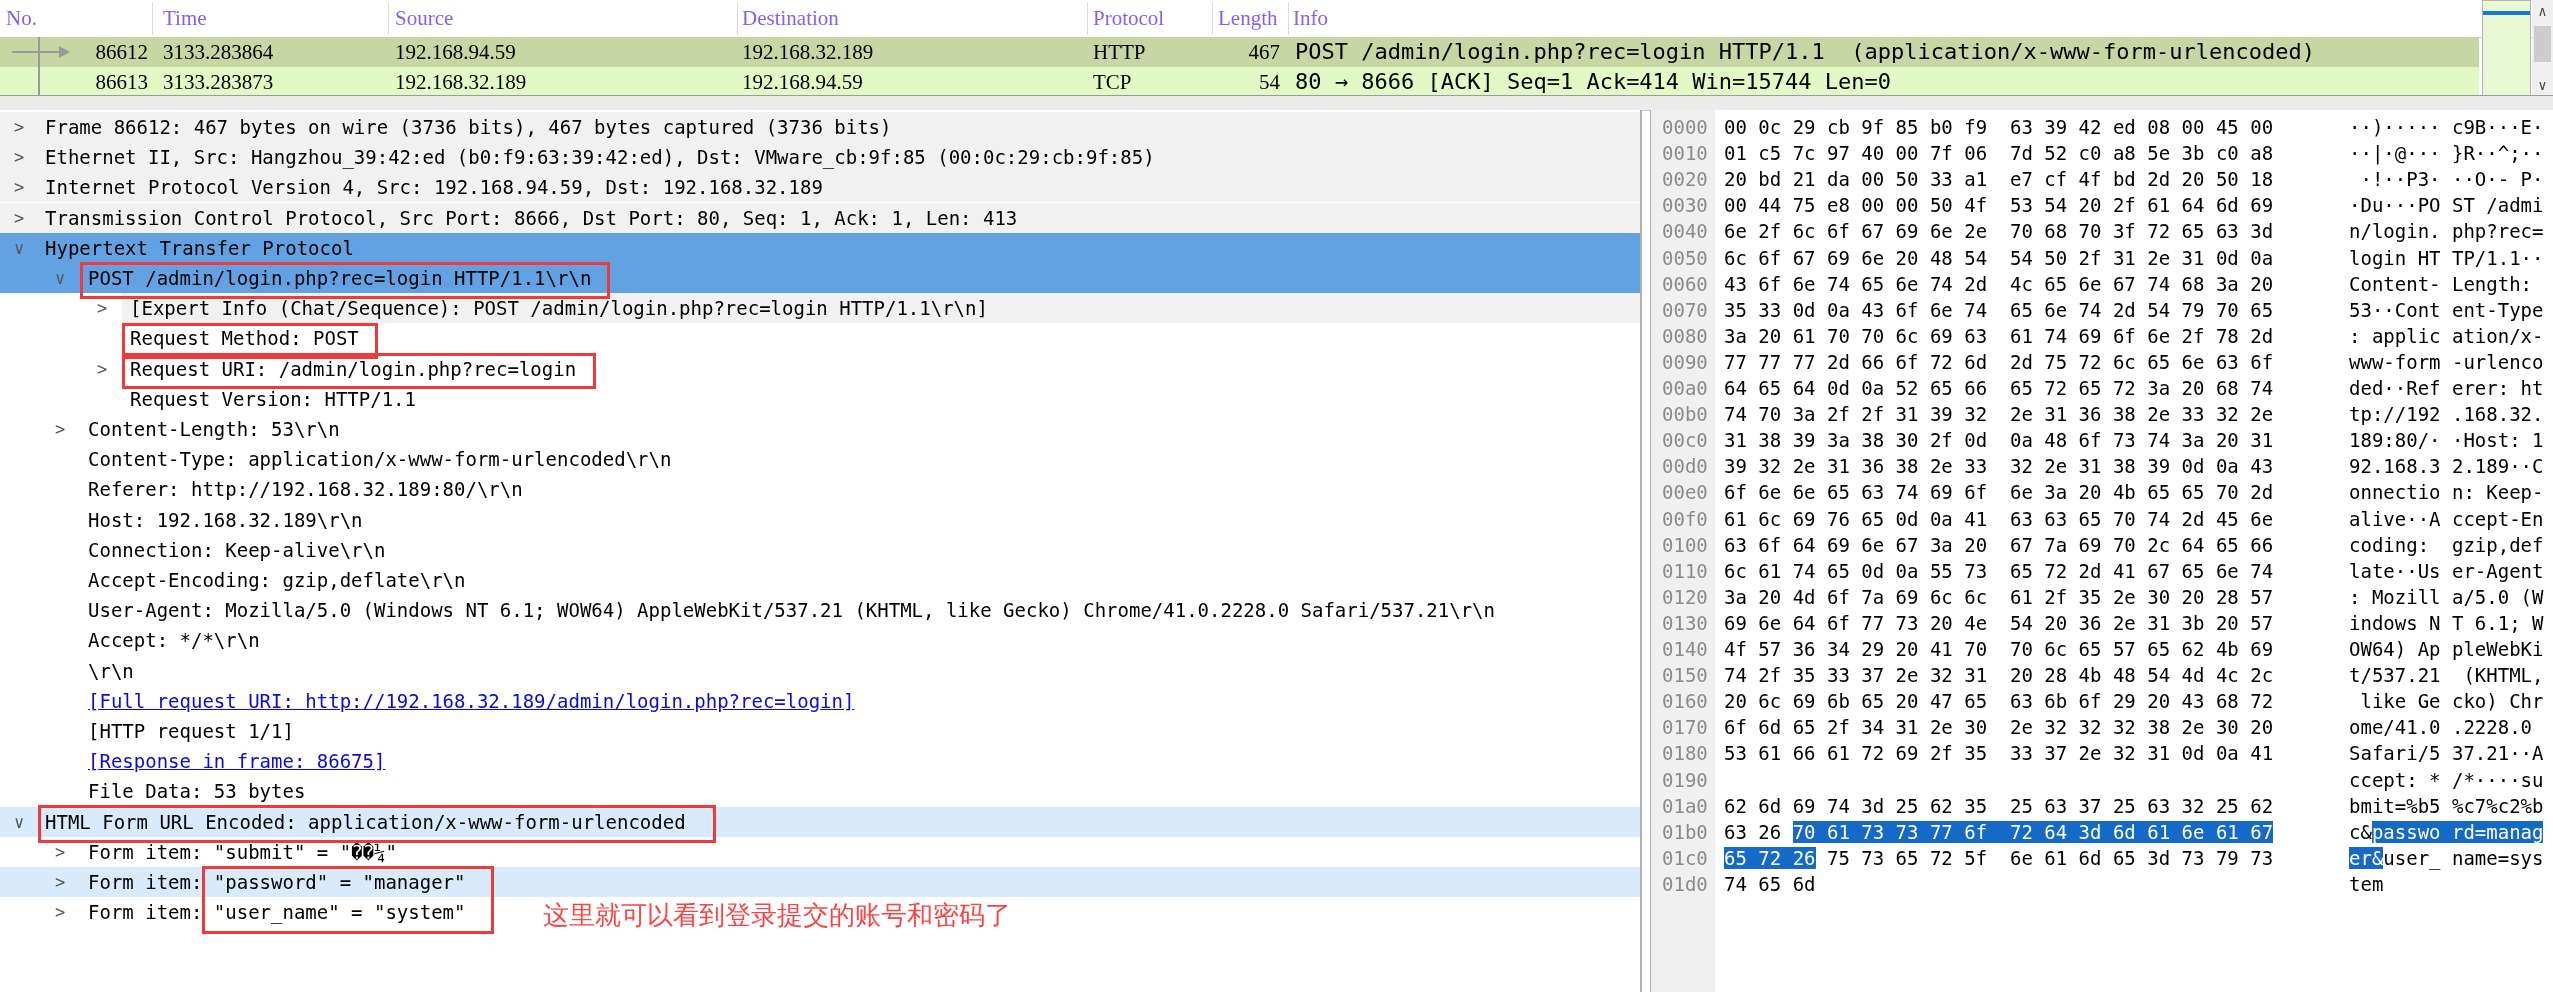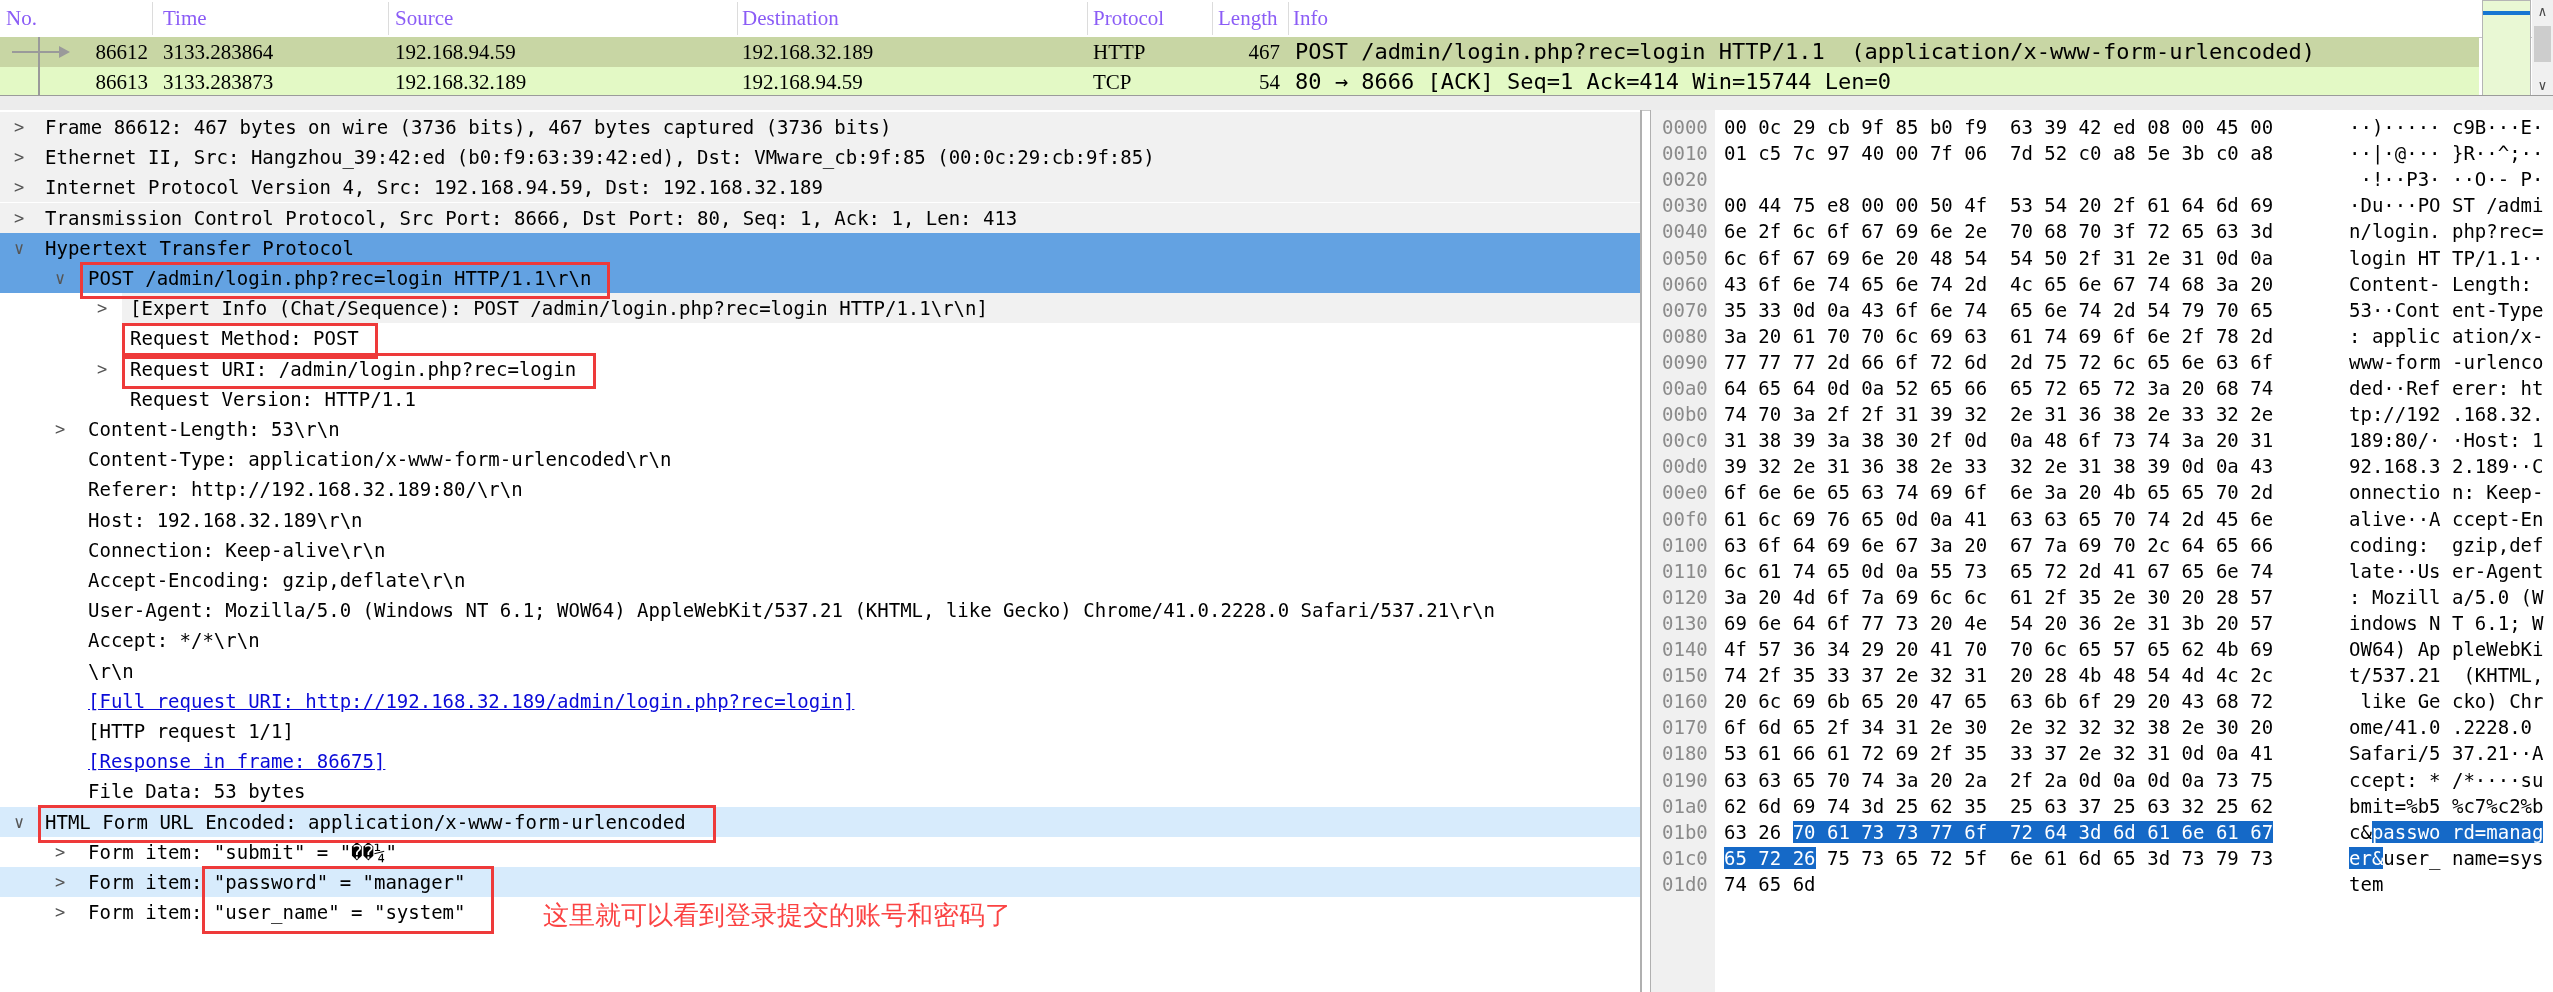--- a/index.html
+++ b/index.html
@@ -137,21 +137,21 @@
     <div class="drow bg-lightblue" style="top: 696.6px;"><span class="tw-arrow a-ind0">∨</span><span class="dtext t-ind0">HTML Form URL Encoded: application/x-www-form-urlencoded</span></div>
     <div class="drow" style="top: 726.8px;"><span class="tw-arrow a-ind1">&gt;</span><span class="dtext t-ind1">Form item: "submit" = "��¼"</span></div>
     <div class="drow bg-lightblue" style="top: 757px;"><span class="tw-arrow a-ind1">&gt;</span><span class="dtext t-ind1">Form item: "password" = "manager"</span></div>
     <div class="drow" style="top: 787.2px;"><span class="tw-arrow a-ind1">&gt;</span><span class="dtext t-ind1">Form item: "user_name" = "system"</span></div>
   </div>
 
 <div id="hex-pane">
   <div id="hex-offsets-bg"></div>
 <div class="hrow" style="top: 4px;"><span class="hoff">0000</span><span class="hbytes"><span>00 0c 29 cb 9f 85 b0 f9  63 39 42 ed 08 00 45 00</span></span><span class="hascii"><span>··)····· c9B···E·</span></span></div>
     <div class="hrow" style="top: 30.1px;"><span class="hoff">0010</span><span class="hbytes"><span>01 c5 7c 97 40 00 7f 06  7d 52 c0 a8 5e 3b c0 a8</span></span><span class="hascii"><span>··|·@··· }R··^;··</span></span></div>
-    <div class="hrow" style="top: 56.2px;"><span class="hoff">0020</span><span class="hascii"><span> ·!··P3· ··O·- P·</span></span></div>
+    <div class="hrow" style="top: 56.2px;"><span class="hoff">0020</span><span class="hbytes"><span>20 bd 21 da 00 50 33 a1  e7 cf 4f bd 2d 20 50 18</span></span><span class="hascii"><span> ·!··P3· ··O·- P·</span></span></div>
     <div class="hrow" style="top: 82.3px;"><span class="hoff">0030</span><span class="hbytes"><span>00 44 75 e8 00 00 50 4f  53 54 20 2f 61 64 6d 69</span></span><span class="hascii"><span>·Du···PO ST /admi</span></span></div>
     <div class="hrow" style="top: 108.4px;"><span class="hoff">0040</span><span class="hbytes"><span>6e 2f 6c 6f 67 69 6e 2e  70 68 70 3f 72 65 63 3d</span></span><span class="hascii"><span>n/login. php?rec=</span></span></div>
     <div class="hrow" style="top: 134.5px;"><span class="hoff">0050</span><span class="hbytes"><span>6c 6f 67 69 6e 20 48 54  54 50 2f 31 2e 31 0d 0a</span></span><span class="hascii"><span>login HT TP/1.1··</span></span></div>
     <div class="hrow" style="top: 160.6px;"><span class="hoff">0060</span><span class="hbytes"><span>43 6f 6e 74 65 6e 74 2d  4c 65 6e 67 74 68 3a 20</span></span><span class="hascii"><span>Content- Length: </span></span></div>
     <div class="hrow" style="top: 186.7px;"><span class="hoff">0070</span><span class="hbytes"><span>35 33 0d 0a 43 6f 6e 74  65 6e 74 2d 54 79 70 65</span></span><span class="hascii"><span>53··Cont ent-Type</span></span></div>
     <div class="hrow" style="top: 212.8px;"><span class="hoff">0080</span><span class="hbytes"><span>3a 20 61 70 70 6c 69 63  61 74 69 6f 6e 2f 78 2d</span></span><span class="hascii"><span>: applic ation/x-</span></span></div>
     <div class="hrow" style="top: 238.9px;"><span class="hoff">0090</span><span class="hbytes"><span>77 77 77 2d 66 6f 72 6d  2d 75 72 6c 65 6e 63 6f</span></span><span class="hascii"><span>www-form -urlenco</span></span></div>
     <div class="hrow" style="top: 265px;"><span class="hoff">00a0</span><span class="hbytes"><span>64 65 64 0d 0a 52 65 66  65 72 65 72 3a 20 68 74</span></span><span class="hascii"><span>ded··Ref erer: ht</span></span></div>
     <div class="hrow" style="top: 291.1px;"><span class="hoff">00b0</span><span class="hbytes"><span>74 70 3a 2f 2f 31 39 32  2e 31 36 38 2e 33 32 2e</span></span><span class="hascii"><span>tp://192 .168.32.</span></span></div>
     <div class="hrow" style="top: 317.2px;"><span class="hoff">00c0</span><span class="hbytes"><span>31 38 39 3a 38 30 2f 0d  0a 48 6f 73 74 3a 20 31</span></span><span class="hascii"><span>189:80/· ·Host: 1</span></span></div>
@@ -160,21 +160,21 @@
     <div class="hrow" style="top: 395.5px;"><span class="hoff">00f0</span><span class="hbytes"><span>61 6c 69 76 65 0d 0a 41  63 63 65 70 74 2d 45 6e</span></span><span class="hascii"><span>alive··A ccept-En</span></span></div>
     <div class="hrow" style="top: 421.6px;"><span class="hoff">0100</span><span class="hbytes"><span>63 6f 64 69 6e 67 3a 20  67 7a 69 70 2c 64 65 66</span></span><span class="hascii"><span>coding:  gzip,def</span></span></div>
     <div class="hrow" style="top: 447.7px;"><span class="hoff">0110</span><span class="hbytes"><span>6c 61 74 65 0d 0a 55 73  65 72 2d 41 67 65 6e 74</span></span><span class="hascii"><span>late··Us er-Agent</span></span></div>
     <div class="hrow" style="top: 473.8px;"><span class="hoff">0120</span><span class="hbytes"><span>3a 20 4d 6f 7a 69 6c 6c  61 2f 35 2e 30 20 28 57</span></span><span class="hascii"><span>: Mozill a/5.0 (W</span></span></div>
     <div class="hrow" style="top: 499.9px;"><span class="hoff">0130</span><span class="hbytes"><span>69 6e 64 6f 77 73 20 4e  54 20 36 2e 31 3b 20 57</span></span><span class="hascii"><span>indows N T 6.1; W</span></span></div>
     <div class="hrow" style="top: 526px;"><span class="hoff">0140</span><span class="hbytes"><span>4f 57 36 34 29 20 41 70  70 6c 65 57 65 62 4b 69</span></span><span class="hascii"><span>OW64) Ap pleWebKi</span></span></div>
     <div class="hrow" style="top: 552.1px;"><span class="hoff">0150</span><span class="hbytes"><span>74 2f 35 33 37 2e 32 31  20 28 4b 48 54 4d 4c 2c</span></span><span class="hascii"><span>t/537.21  (KHTML,</span></span></div>
     <div class="hrow" style="top: 578.2px;"><span class="hoff">0160</span><span class="hbytes"><span>20 6c 69 6b 65 20 47 65  63 6b 6f 29 20 43 68 72</span></span><span class="hascii"><span> like Ge cko) Chr</span></span></div>
     <div class="hrow" style="top: 604.3px;"><span class="hoff">0170</span><span class="hbytes"><span>6f 6d 65 2f 34 31 2e 30  2e 32 32 32 38 2e 30 20</span></span><span class="hascii"><span>ome/41.0 .2228.0 </span></span></div>
     <div class="hrow" style="top: 630.4px;"><span class="hoff">0180</span><span class="hbytes"><span>53 61 66 61 72 69 2f 35  33 37 2e 32 31 0d 0a 41</span></span><span class="hascii"><span>Safari/5 37.21··A</span></span></div>
-    <div class="hrow" style="top: 657px;"><span class="hoff">0190</span><span class="hbytes"><span>63 63 65 70 74 3a 20 2a  2f 2a 0d 0a 0d 0a 73 75</span></span><span class="hascii"><span>ccept: * /*····su</span></span></div>
+    <div class="hrow" style="top: 657px;"><span class="hoff">0190</span><span class="hascii"><span>ccept: * /*····su</span></span></div>
     <div class="hrow" style="top: 682.6px;"><span class="hoff">01a0</span><span class="hbytes"><span>62 6d 69 74 3d 25 62 35  25 63 37 25 63 32 25 62</span></span><span class="hascii"><span>bmit=%b5 %c7%c2%b</span></span></div>
     <div class="hrow" style="top: 708.7px;"><span class="hoff">01b0</span><span class="hbytes"><span>63 26 </span><span class="hl">70 61 73 73 77 6f  72 64 3d 6d 61 6e 61 67</span></span><span class="hascii"><span>c&amp;</span><span class="hl">passwo rd=manag</span></span></div>
     <div class="hrow" style="top: 734.8px;"><span class="hoff">01c0</span><span class="hbytes"><span class="hl">65 72 26</span><span> 75 73 65 72 5f  6e 61 6d 65 3d 73 79 73</span></span><span class="hascii"><span class="hl">er&amp;</span><span>user_ name=sys</span></span></div>
     <div class="hrow" style="top: 760.9px;"><span class="hoff">01d0</span><span class="hbytes"><span>74 65 6d</span></span><span class="hascii"><span>tem</span></span></div>
   </div>
 
 <div class="redbox" id="rb-post"></div>
 <div class="redbox" id="rb-method"></div>
 <div class="redbox" id="rb-uri"></div>
 <div class="redbox" id="rb-form"></div>

